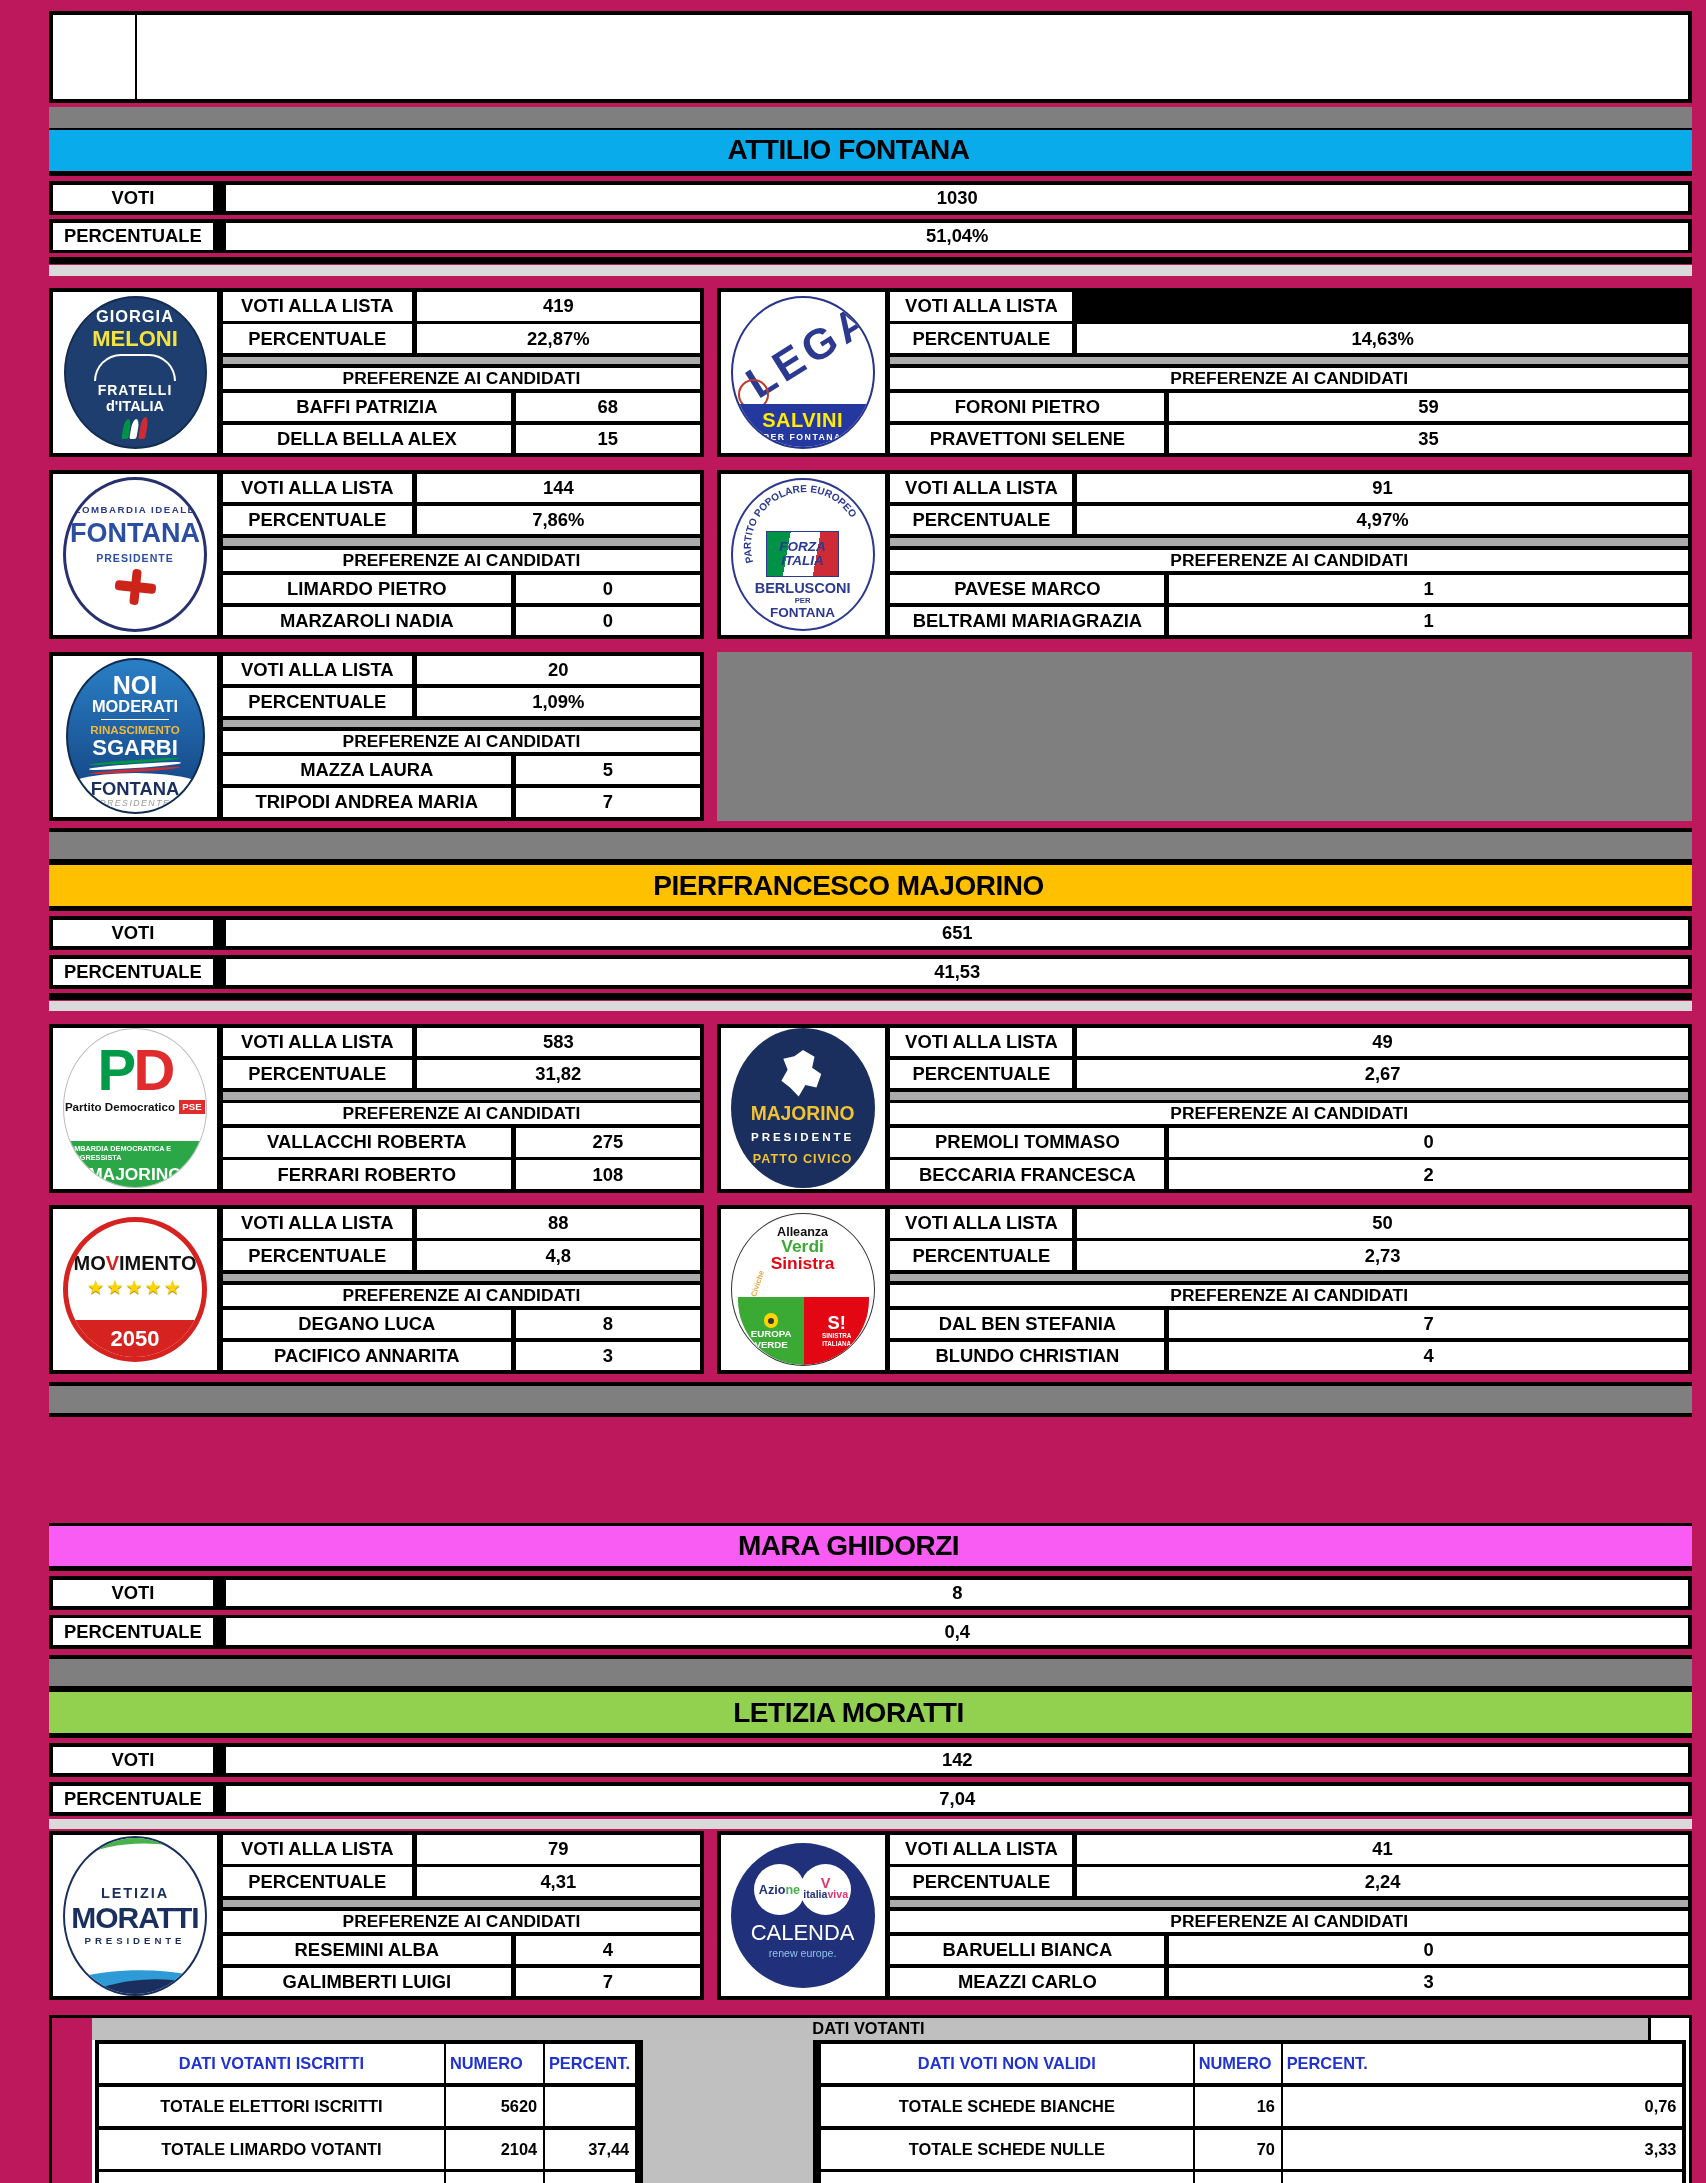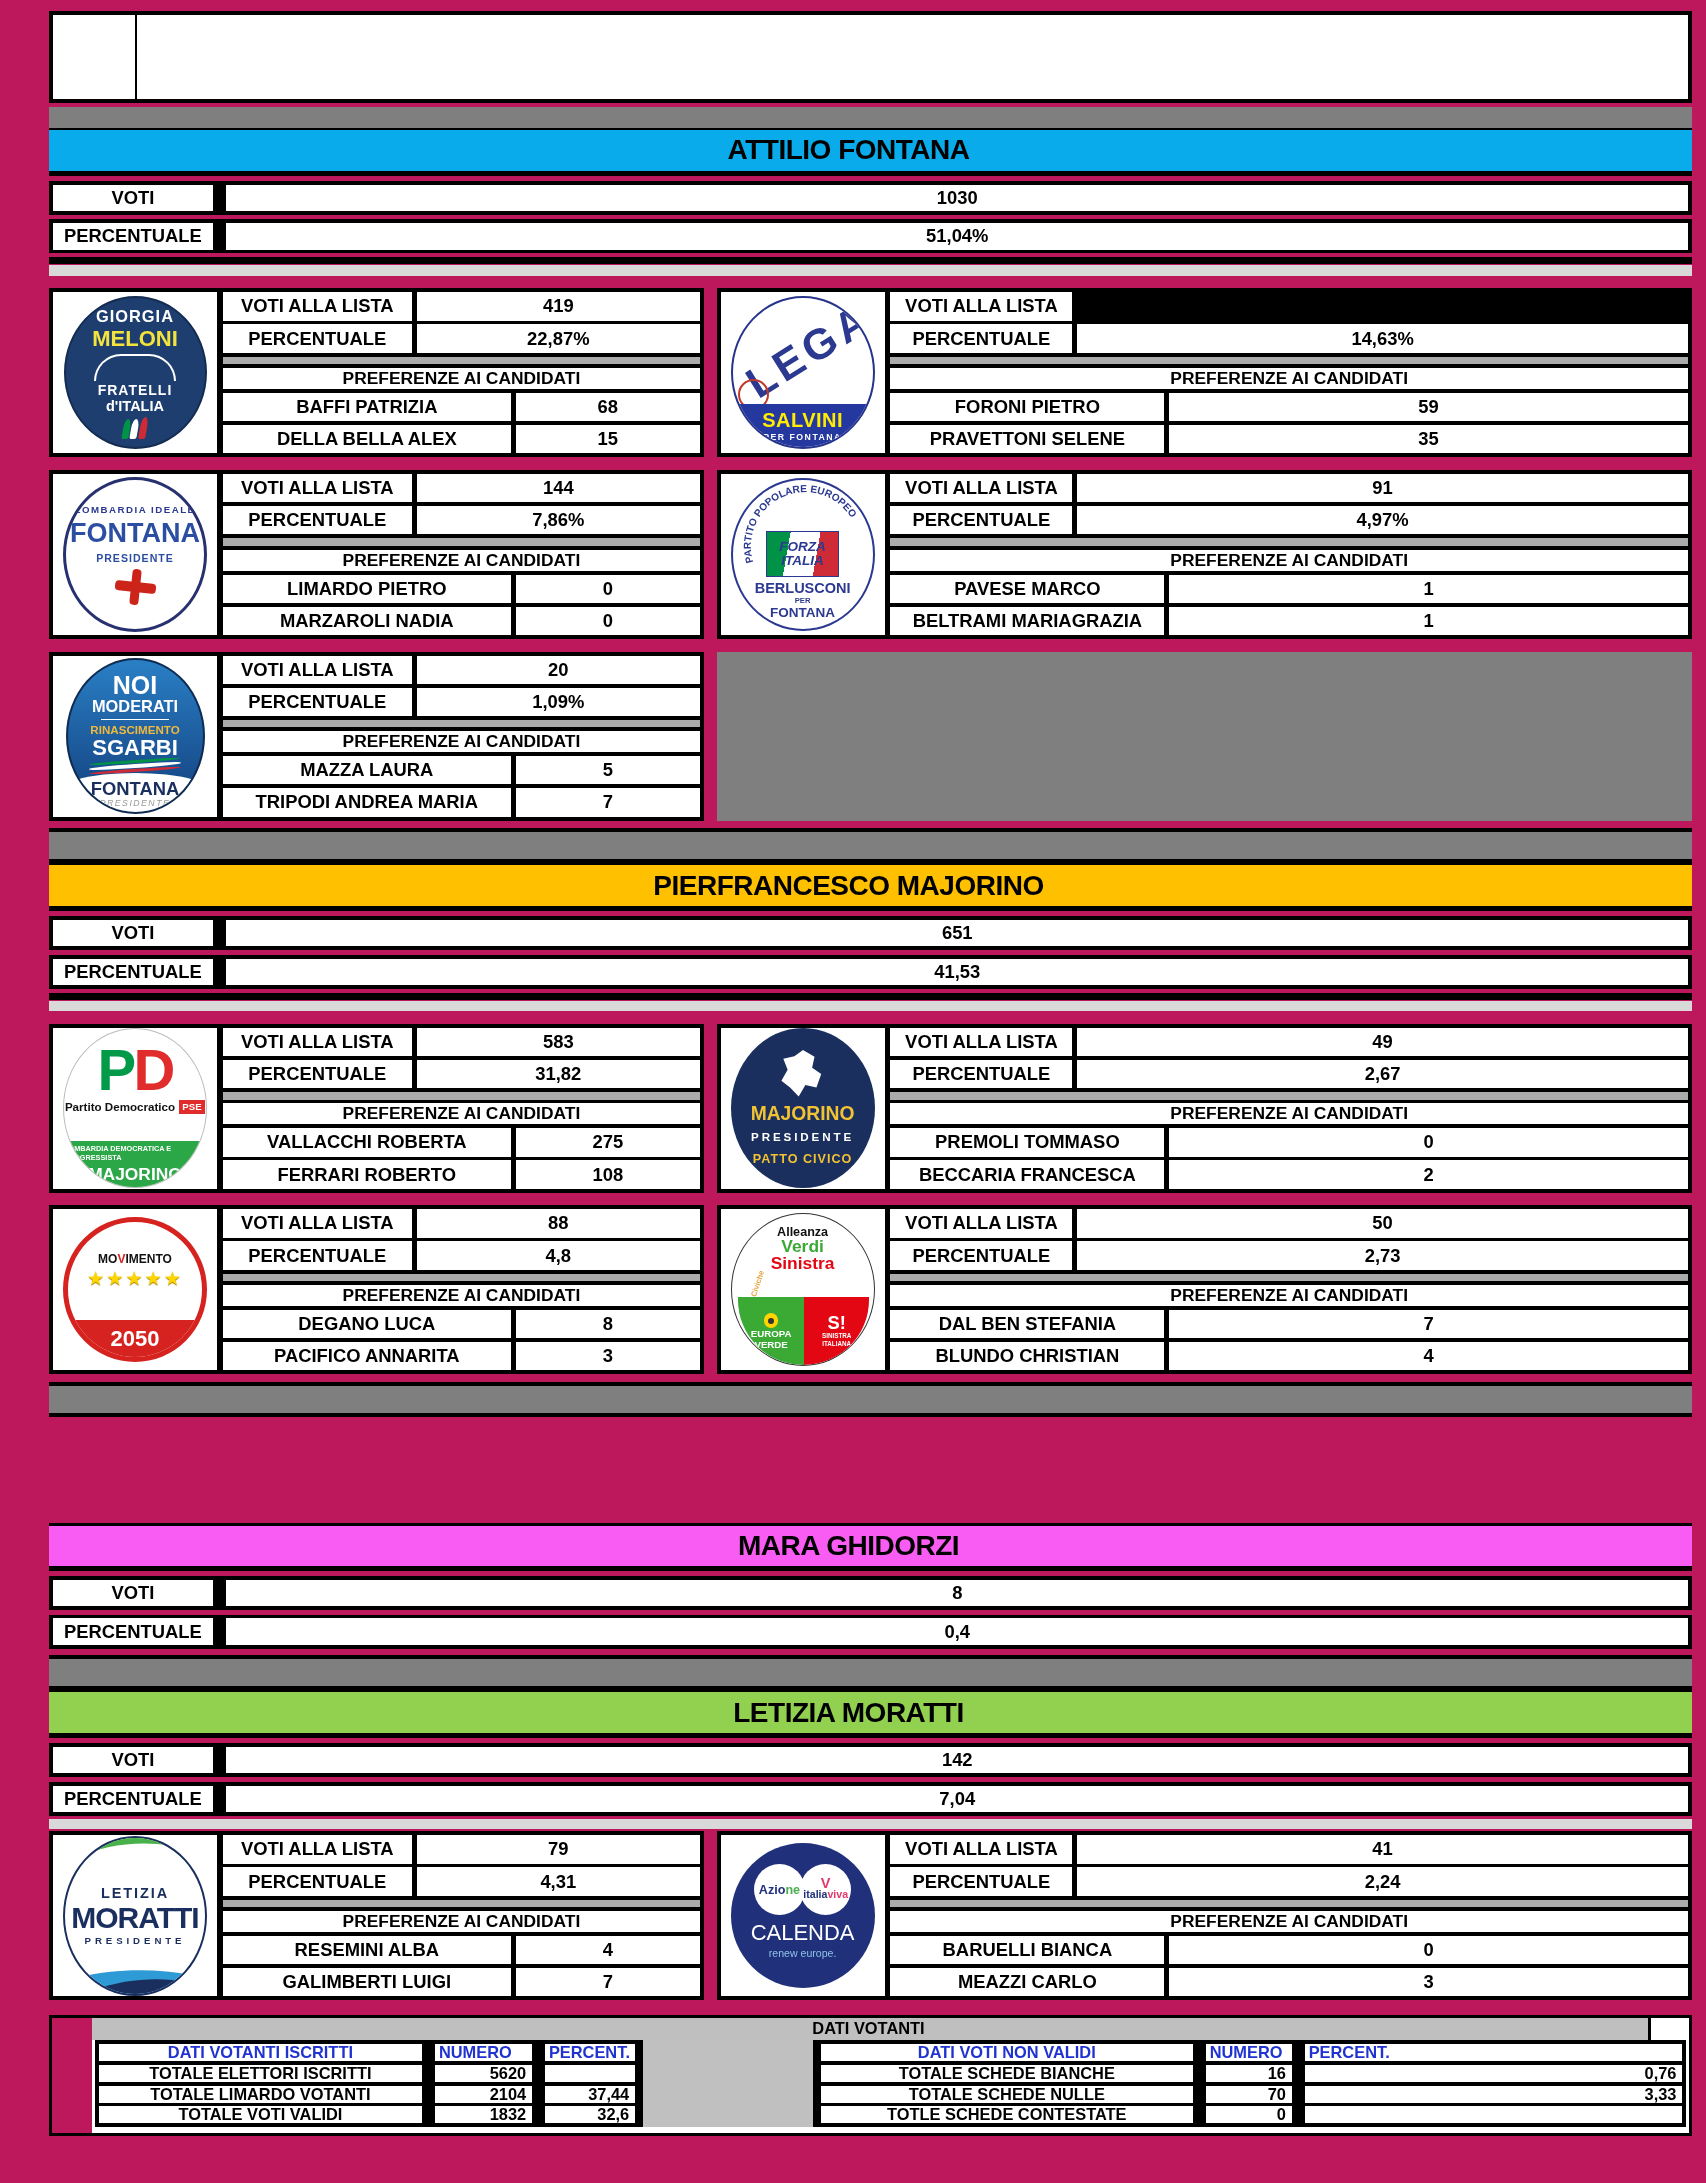--- a/index.html
+++ b/index.html
@@ -50,21 +50,21 @@
   .grayfill{flex:1;background:#7F7F7F;}
 
   
   .dv{margin-top:14.5px;border:3.9px solid #000;padding-left:40px;}
   .dvTitle{height:22px;background:#BFBFBF;display:flex;align-items:center;justify-content:center;font-weight:700;font-size:16.4px;position:relative;padding-right:44px;}
   .dvStub{position:absolute;right:0;top:0;height:100%;width:41px;background:#fff;border-left:3.9px solid #000;}
   .dvBody{display:flex;background:#fff;padding:0 2.9px 5.8px 2.9px;}
   .dvt{background:#000;padding:3.9px;display:flex;flex-direction:column;gap:3.9px;}
   .dvt.leftT{width:544px;}
   .dvt.rightT{flex:1;}
-  .dvr{display:flex;gap:13px;height:17px;}
+  .dvr{display:flex;gap:2px;height:39px;}
   .dvr .dc{background:#fff;display:flex;align-items:center;font-weight:700;font-size:16.4px;justify-content:center;}
   .dvr.head .dc{color:#2033D0;}
   .leftT .dl{flex:1;}
   .leftT .dn{width:97px;}
   .leftT .dp{width:90px;}
   .rightT .dl{width:372px;}
   .rightT .dn{width:86px;}
   .rightT .dp{flex:1;}
   .dc.num{justify-content:flex-end;padding-right:5.8px;}
   .dc.colhead{justify-content:flex-start;padding-left:3.9px;}
@@ -130,21 +130,21 @@
   .pd .bot{position:absolute;bottom:0;left:0;right:0;height:46px;background:#2BA747;display:flex;flex-direction:column;align-items:center;justify-content:center;gap:1.9px;}
   .pd .t4{color:#fff;font-size:7.3px;font-weight:700;}
   .pd .t5{color:#fff;font-size:17.4px;font-weight:800;}
   
   .mp{width:144px;height:160px;border-radius:50%;background:#1A2F5E;justify-content:center;gap:4.8px;}
   .mp .t1{color:#F2C233;font-size:19.3px;font-weight:800;}
   .mp .t2{color:#fff;font-size:11.6px;font-weight:700;letter-spacing:2.9px;}
   .mp .t3{color:#F2C233;font-size:12.6px;font-weight:700;letter-spacing:1px;margin-top:4.8px;}
   
   .m5s{width:144px;height:145px;border-radius:50%;background:#fff;border:5.8px solid #D6231F;justify-content:flex-start;padding-top:30px;}
-  .m5s .t1{color:#111;font-size:12px;font-weight:800;text-align:center;}
+  .m5s .t1{color:#111;font-size:20px;font-weight:800;text-align:center;}
   .m5s .t1 .v{color:#D6231F;}
   .m5s .stars{color:#FFD500;font-size:19.3px;letter-spacing:1.9px;text-shadow:0 1px 1px #9a7b00;margin-top:1px;}
   .m5s .bot{position:absolute;bottom:0;left:0;right:0;height:37px;background:#D6231F;display:flex;align-items:center;justify-content:center;}
   .m5s .t2{color:#fff;font-size:22px;font-weight:800;}
   
   .avs{width:144px;height:153px;border-radius:50%;background:#fff;border:1.5px solid #333;justify-content:flex-start;padding-top:11.6px;}
   .avs .t1{color:#111;font-size:12.6px;font-weight:700;line-height:12.6px;}
   .avs .t2{color:#3AAA35;font-size:17.4px;font-weight:800;line-height:16.4px;}
   .avs .t3{color:#E30613;font-size:17.4px;font-weight:800;line-height:16.4px;}
   .avs .side{position:absolute;left:1px;top:73px;transform:rotate(-72deg);color:#E8A33D;font-size:7.7px;font-weight:700;}

